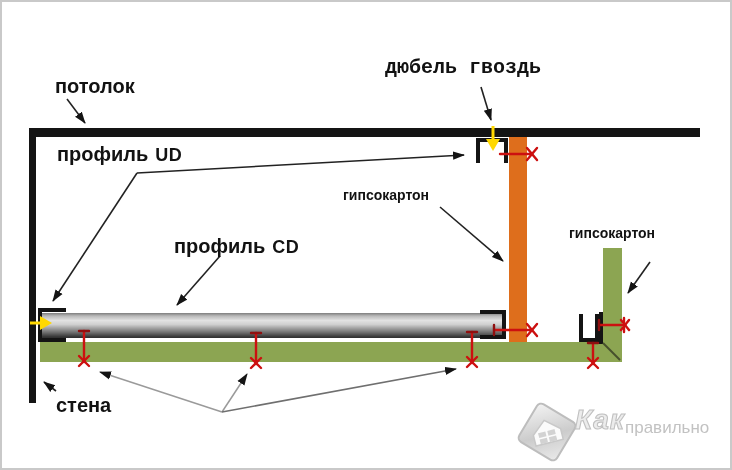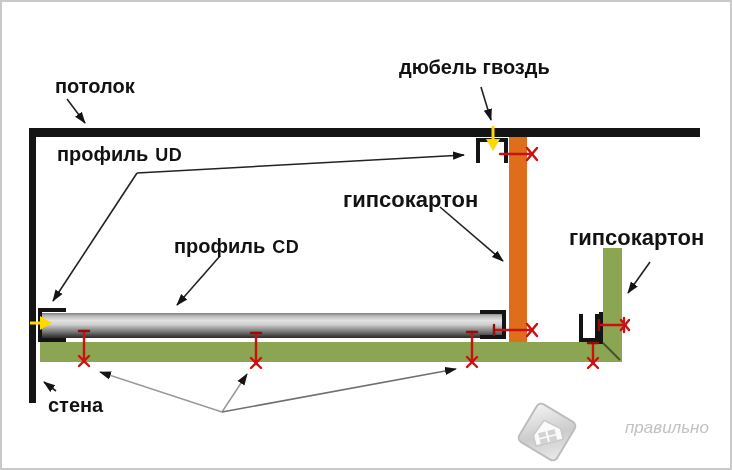--- a/index.html
+++ b/index.html
@@ -19,28 +19,28 @@
   .green-h{left:40px;top:342px;width:582px;height:20px;background:#8ca552;}
   .green-v{left:603px;top:248px;width:19px;height:114px;background:#8ca552;}
   .orange-strip{left:509px;top:137px;width:18px;height:205px;background:#de6e1c;}
   .overlay{position:absolute;left:0;top:0;z-index:3;}
   
   .label{
     position:absolute;z-index:4;display:flex;align-items:baseline;gap:7px;
     font-weight:700;color:#121212;white-space:nowrap;font-size:20px;line-height:1.05;
   }
   .label .code{font-size:18px;letter-spacing:0.5px;}
-  .fs19{font-size:22px;}
+  .fs19{font-size:14px;}
   
   .wm{position:absolute;z-index:2;color:#c6c6c6;}
   .wm-big{
     font-weight:700;font-style:italic;font-size:28px;letter-spacing:1px;
     color:#ececec;-webkit-text-stroke:1.1px #c0c0c0;
   }
-  .wm-small{font-style:italic;font-size:17px;color:#c2c2c2;}
+  .wm-small{font-size:17px;color:#c2c2c2;}
 </style>
 </head>
 <body>
 
 <div class="canvas">
 
   <div class="abs ceiling"></div>
   <div class="abs wall"></div>
   <div class="abs orange-strip"></div>
   <div class="abs cd-profile"></div>
@@ -61,20 +61,21 @@
         <path d="M17 31 L31 19 L45 31 L45 42 L17 42 Z" fill="#fbfbfb" stroke="#c8c8c8" stroke-width="1.5"></path>
         <g fill="#d2d2d2">
           <rect x="22" y="30" width="7.5" height="5"></rect>
             <rect x="31.5" y="30" width="7.5" height="5"></rect>
           <rect x="22" y="36.5" width="7.5" height="5"></rect>
             <rect x="31.5" y="36.5" width="7.5" height="5"></rect>
         </g>
       </g>
     </svg>
   </div>
+  <div class="wm wm-big" style="left:575px;top:404px;">Как</div>
   <div class="wm wm-small" style="left:625px;top:418px;">правильно</div>
 
   <svg class="overlay" width="732" height="470" viewBox="0 0 732 470">
     <defs>
       <marker id="ah" markerUnits="userSpaceOnUse" markerWidth="14" markerHeight="11" refX="11" refY="4.5" orient="auto">
         <path d="M0,0.3 L12,4.5 L0,8.7 Z" fill="#141414"></path>
       </marker>
     </defs>
 
     <g stroke="#141414" stroke-width="4" fill="none">
@@ -159,35 +160,35 @@
 
   <div class="label" style="left:55px;top:76px;">
     <span>потолок</span>
   </div>
 
   <div class="label" style="left:57px;top:144px;">
     <span>профиль</span>
     <span class="code">UD</span>
   </div>
 
-  <div class="label" style="left:399px;top:57px;">
+  <div class="label" style="left:385px;top:57px;font-family:Liberation Mono, monospace;">
     <span>дюбель гвоздь</span>
   </div>
 
   <div class="label fs19" style="left:343px;top:188px;">
     <span>гипсокартон</span>
   </div>
 
   <div class="label" style="left:174px;top:236px;">
     <span>профиль</span>
     <span class="code">CD</span>
   </div>
 
   <div class="label fs19" style="left:569px;top:226px;">
     <span>гипсокартон</span>
   </div>
 
-  <div class="label" style="left:48px;top:395px;">
+  <div class="label" style="left:56px;top:395px;">
     <span>стена</span>
   </div>
 
 
 </div>
 
 </body></html>

